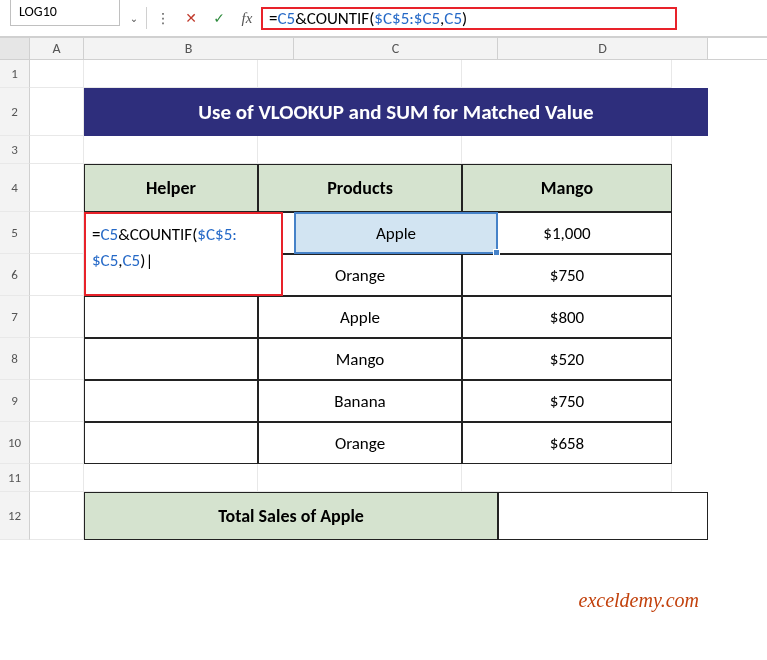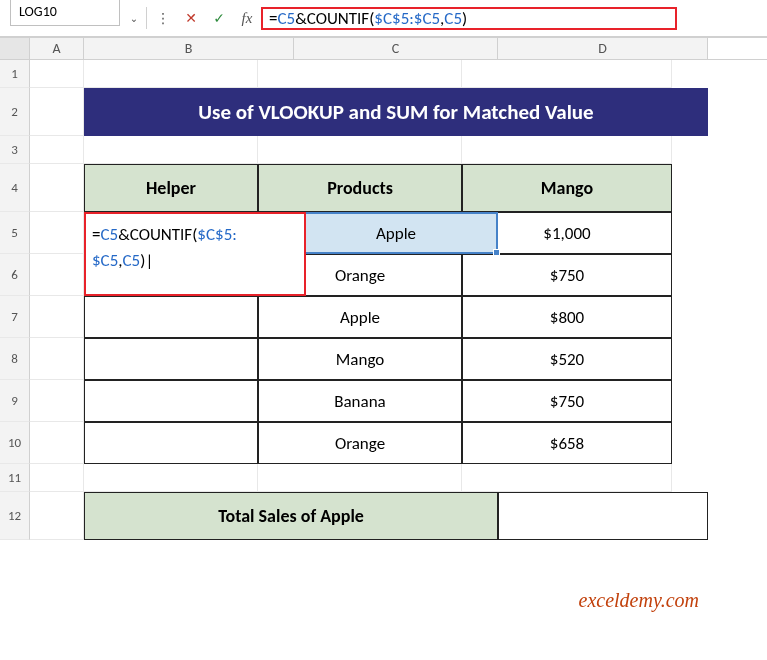--- a/index.html
+++ b/index.html
@@ -46,21 +46,21 @@
   .hd { height: 42px; }
   .h11 { height: 28px; }
   .h12 { height: 48px; }
   
   .title-merged { background: #2e2e7c; color: #fff; font-weight: bold; font-size: 21px; border: none; width: 624px; }
   
   .th { background: #d5e3cf; font-weight: bold; font-size: 18px; border: 1.5px solid #222; }
   .td { border: 1.5px solid #222; background: #fff; font-size: 17px; }
   .total-label { background: #d5e3cf; font-weight: bold; font-size: 18px; border: 1.5px solid #222; width: 414px; }
   
-  .editing-cell { position: absolute; left: 54px; top: 152px; width: 222px; height: 84px; border: 2.5px solid #e8222a; background: #fff; z-index: 4; display: flex; align-items: flex-start; padding: 8px 6px; font-size: 17px; line-height: 1.5; flex-wrap: wrap; }
+  .editing-cell { position: absolute; left: 54px; top: 152px; width: 199px; height: 84px; border: 2.5px solid #e8222a; background: #fff; z-index: 4; display: flex; align-items: flex-start; padding: 8px 6px; font-size: 17px; line-height: 1.5; flex-wrap: wrap; }
   .selected-cell { position: absolute; left: 264px; top: 152px; width: 204px; height: 42px; border: 2px solid #4682c8; background: #d2e4f2; z-index: 3; display: flex; align-items: center; justify-content: center; font-size: 17px; }
   .selected-handle { position: absolute; right: -4px; bottom: -4px; width: 7px; height: 7px; background: #4682c8; border: 1px solid #fff; }
   
   .ref-blue { color: #2569c7; }
   .watermark { position: absolute; bottom: 48px; right: 68px; font-size: 20px; color: #c2410c; font-style: italic; font-family: Georgia, serif; z-index: 1; }
 </style>
 </head>
 <body>
 
 <div class="formula-bar">

